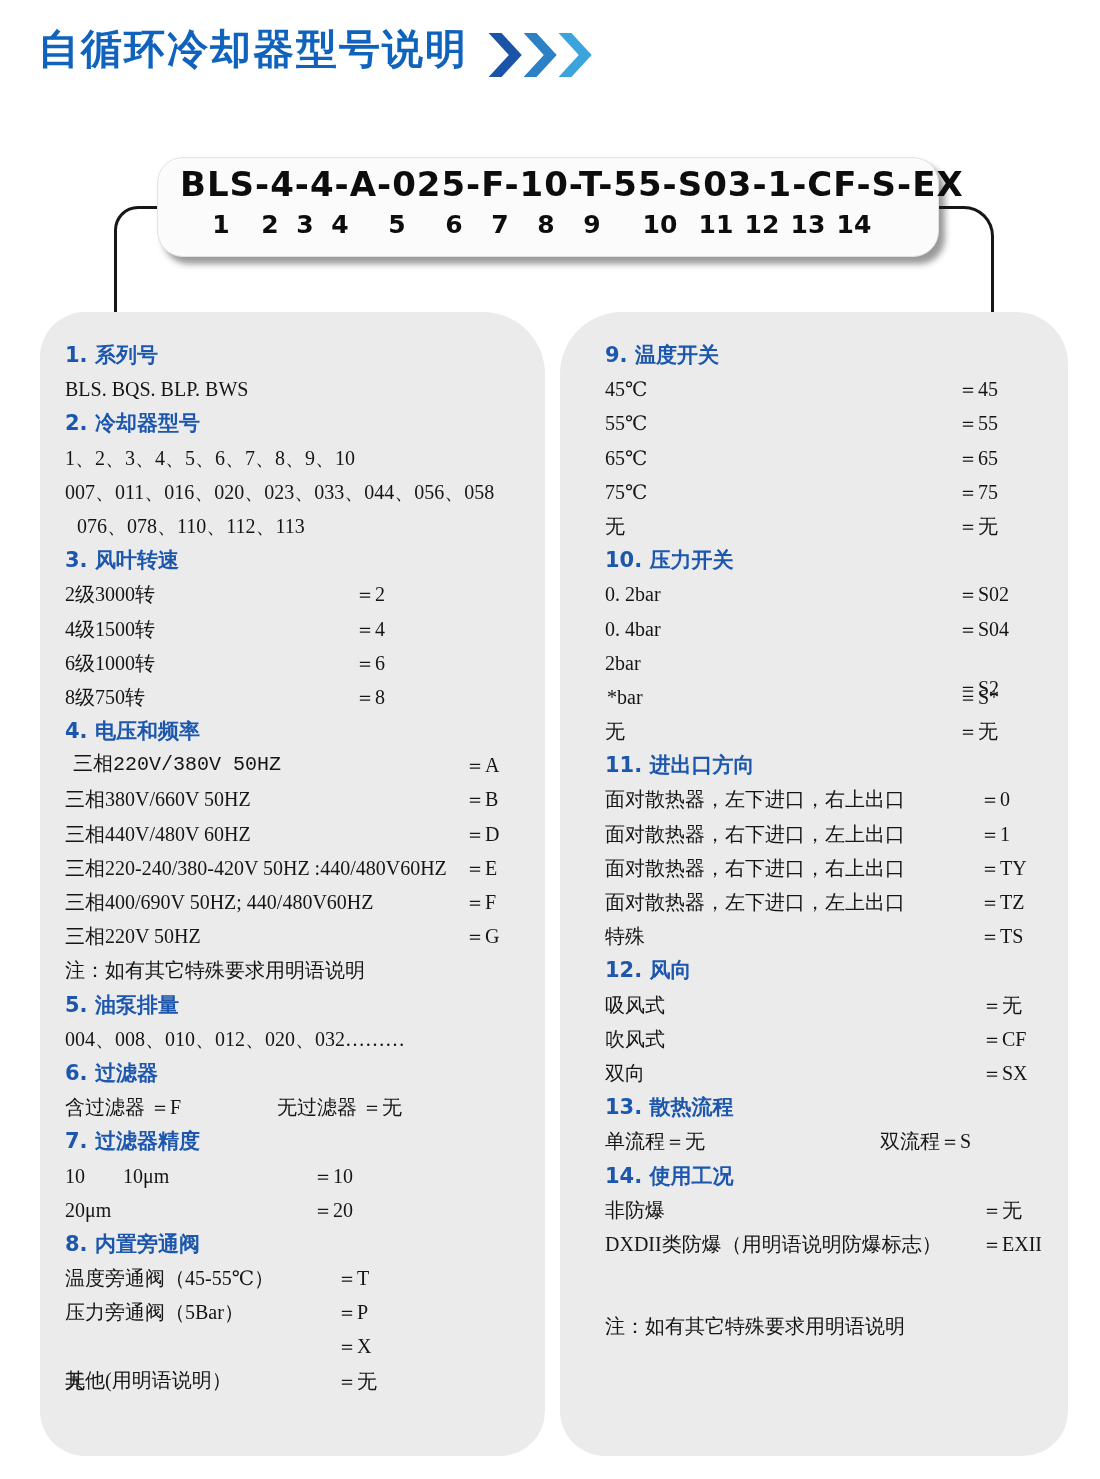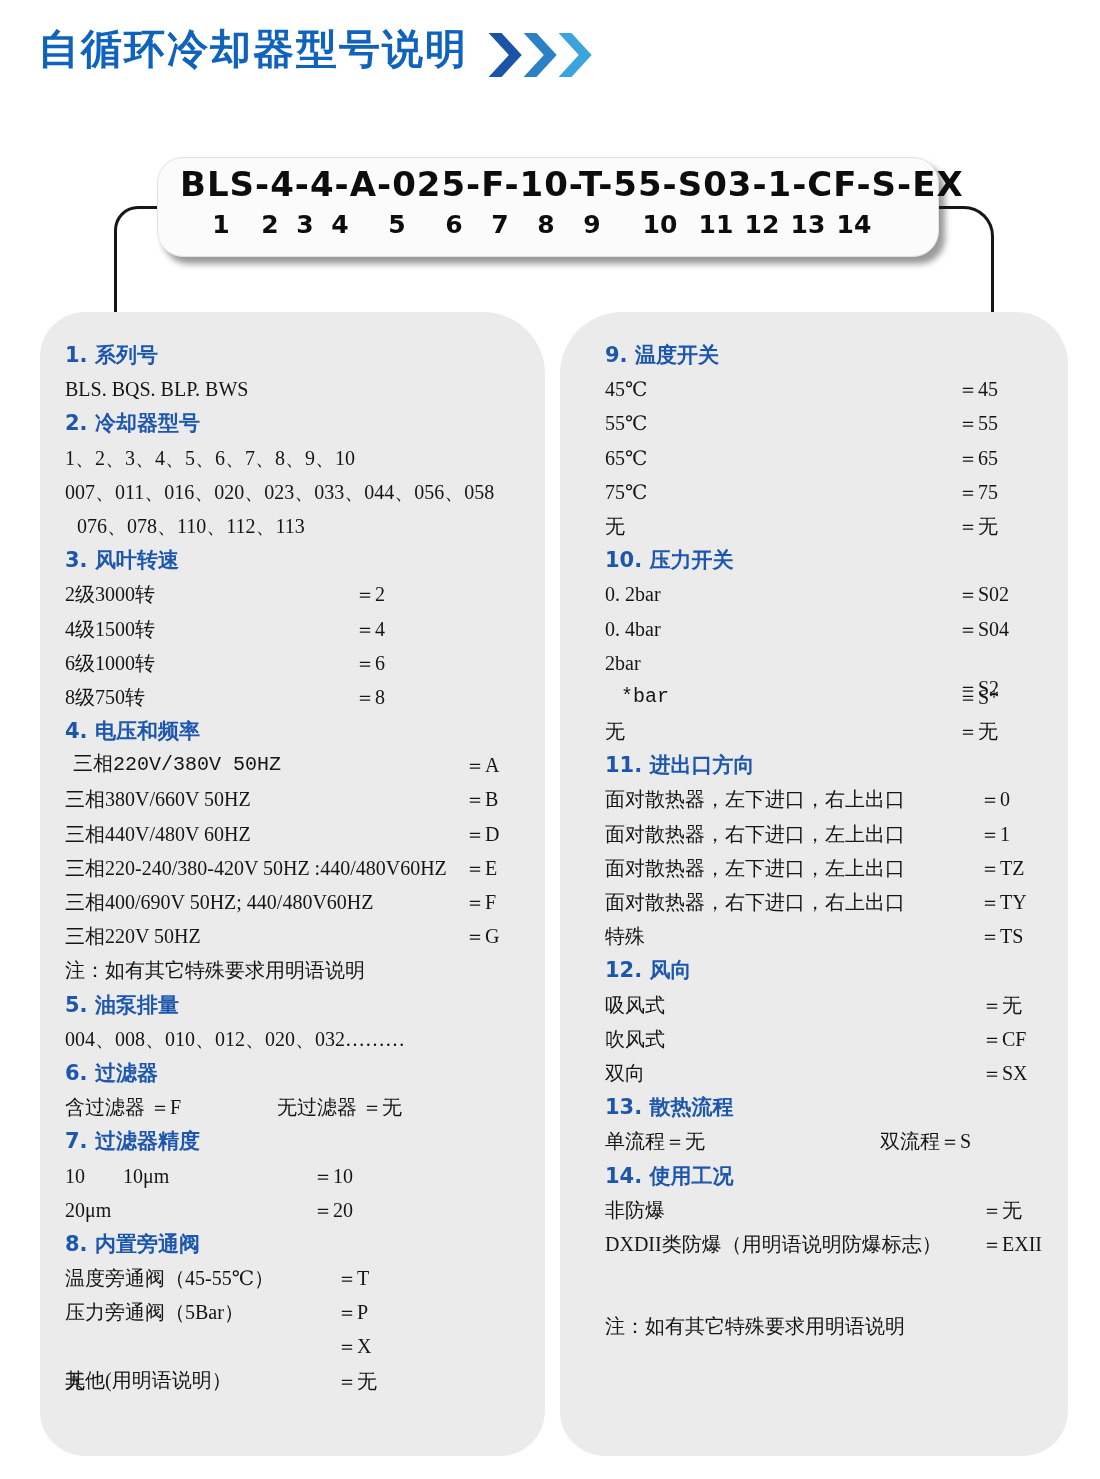--- a/index.html
+++ b/index.html
@@ -202,45 +202,45 @@
       </div>
       <div class="row">
         <span class="part" style="left: 0px;">0. 4bar</span>
         <span class="part" style="left: 353px;">＝S04</span>
       </div>
       <div class="row">
         <span class="part" style="left: 0px;">2bar</span>
         <span class="part" style="left: 353px; margin-top: 25px;">＝S2</span>
       </div>
       <div class="row">
-        <span class="part" style="left: 16px; font-family: Liberation Mono, monospace;">*bar</span>
+        <span class="part" style="left: 2px;">*bar</span>
         <span class="part" style="left: 353px;">＝S*</span>
       </div>
       <div class="row">
         <span class="part" style="left: 0px;">无</span>
         <span class="part" style="left: 353px;">＝无</span>
       </div>
       <div class="sec-heading">11. 进出口方向</div>
       <div class="row">
         <span class="part" style="left: 0px;">面对散热器，左下进口，右上出口</span>
         <span class="part" style="left: 375px;">＝0</span>
       </div>
       <div class="row">
         <span class="part" style="left: 0px;">面对散热器，右下进口，左上出口</span>
         <span class="part" style="left: 375px;">＝1</span>
       </div>
       <div class="row">
+        <span class="part" style="left: 0px;">面对散热器，右下进口，右上出口</span>
+        <span class="part" style="left: 375px;">＝TY</span>
+      </div>
+      <div class="row">
         <span class="part" style="left: 0px;">面对散热器，左下进口，左上出口</span>
         <span class="part" style="left: 375px;">＝TZ</span>
       </div>
       <div class="row">
-        <span class="part" style="left: 0px;">面对散热器，右下进口，右上出口</span>
-        <span class="part" style="left: 375px;">＝TY</span>
-      </div>
-      <div class="row">
         <span class="part" style="left: 0px;">特殊</span>
         <span class="part" style="left: 375px;">＝TS</span>
       </div>
       <div class="sec-heading">12. 风向</div>
       <div class="row">
         <span class="part" style="left: 0px;">吸风式</span>
         <span class="part" style="left: 377px;">＝无</span>
       </div>
       <div class="row">
         <span class="part" style="left: 0px;">吹风式</span>

